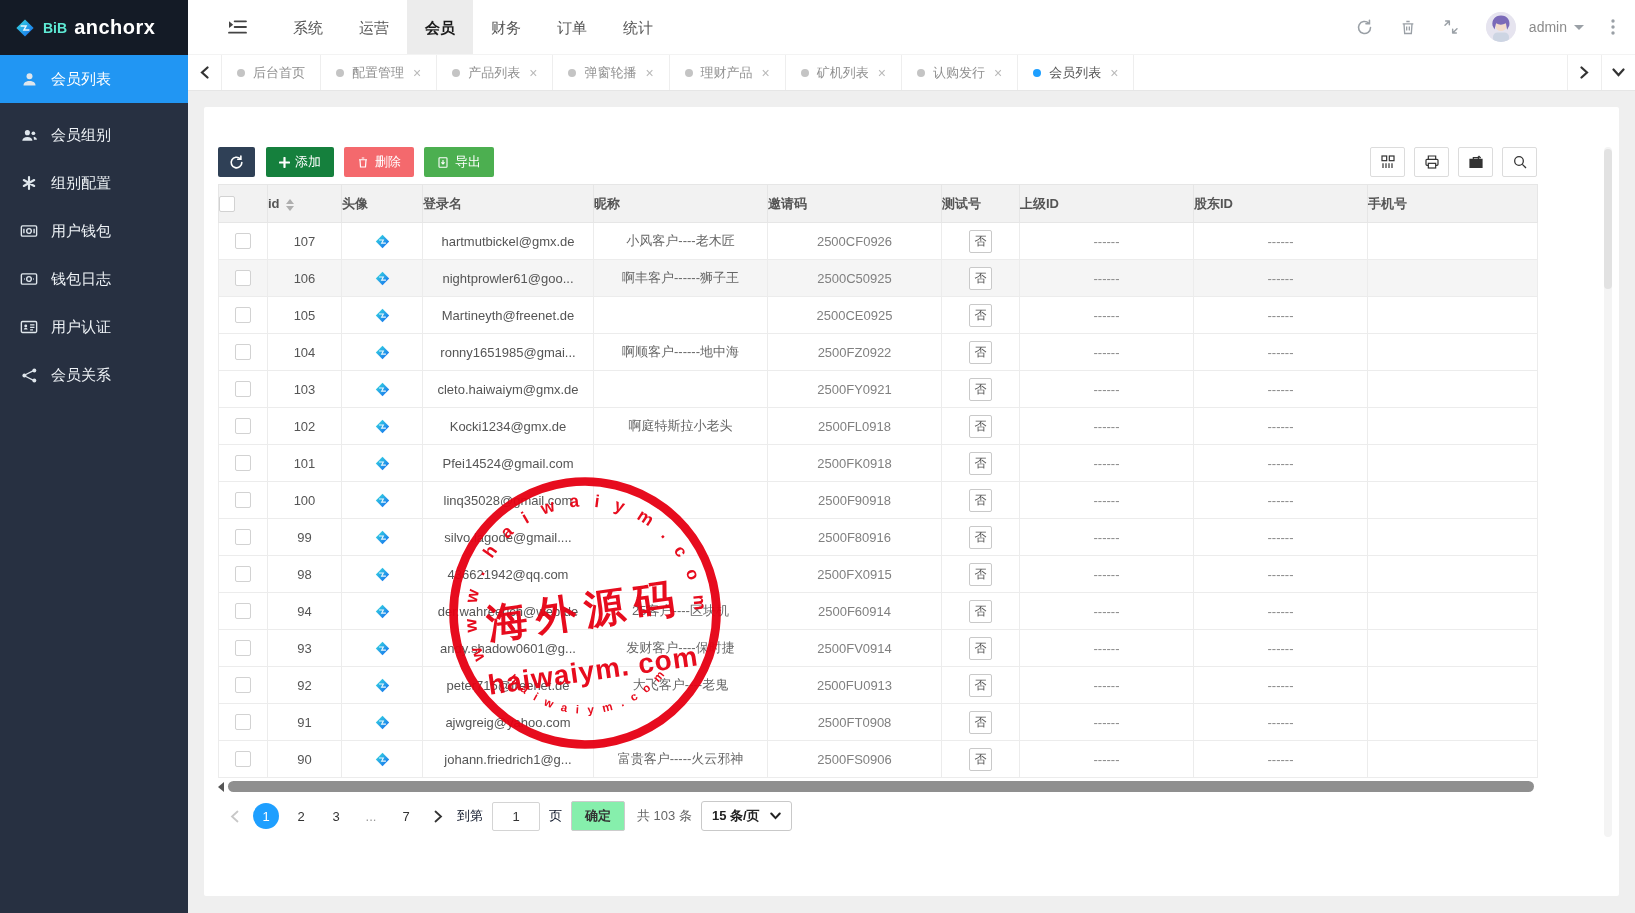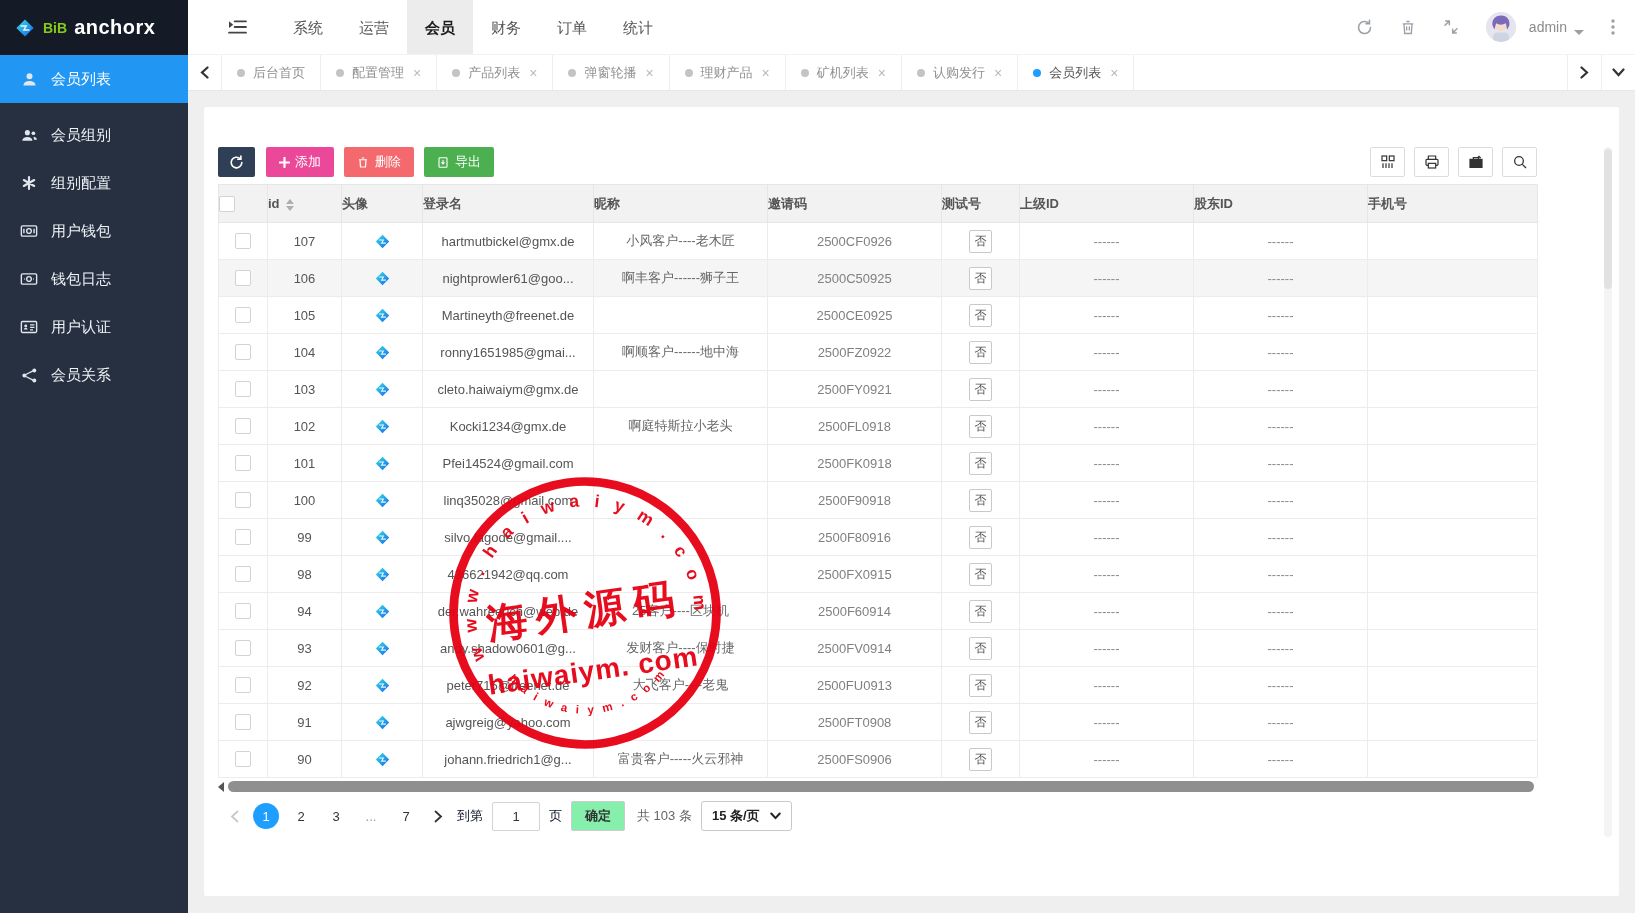--- a/index.html
+++ b/index.html
@@ -3,38 +3,38 @@
 <meta charset="utf-8">
 <style>
   *{box-sizing:border-box;margin:0;padding:0}
   html,body{width:1635px;height:913px;overflow:hidden}
   body{font-family:"Liberation Sans","DejaVu Sans",sans-serif;background:#efefef;position:relative;font-size:14px;color:#555}
   svg{display:block}
 
   
   .sidebar{position:absolute;left:0;top:0;bottom:0;width:188px;background:#273041;z-index:5}
   .logo{height:55px;background:#141b26;display:flex;align-items:center;padding-left:14px;gap:7px}
-  .logo-short{color:#84cc16;font-weight:bold;font-size:14px}
+  .logo-short{color:#5eead4;font-weight:bold;font-size:14px}
   .logo-name{color:#fff;font-weight:bold;font-size:20px;letter-spacing:.5px}
   .side-item{height:48px;display:flex;align-items:center;padding-left:20px;gap:13px;color:#eef2f6;font-size:15px;cursor:pointer}
   .side-item .ico{width:18px;height:18px;color:#dfe6ec;display:flex;align-items:center;justify-content:center}
   .side-item.active{background:#2196f3;color:#fff}
   .side-item:nth-child(2){margin-top:8px}
 
   
   .main{position:absolute;left:188px;top:0;right:0;bottom:0}
   .header{height:55px;background:#fff;display:flex;align-items:center;border-bottom:1px solid #f3f3f3}
   .burger{margin-left:40px;cursor:pointer;color:#444}
   .topnav{display:flex;height:100%;margin-left:28px}
   .nav-item{padding:0 18px;line-height:55px;font-size:15px;color:#555;cursor:pointer}
   .nav-item.active{background:#ececec;color:#1a1a1a;font-weight:bold}
   .header-right{margin-left:auto;display:flex;align-items:center;gap:27px;padding-right:20px}
   .hicon{color:#9aa0a6;cursor:pointer}
   .avatar{width:30px;height:30px;border-radius:50%;overflow:hidden;background:#e9e7f0;cursor:pointer}
-  .admin{display:flex;align-items:flex-end;gap:7px;color:#8b8b8b;font-size:14px;cursor:pointer;margin-left:-14px}
+  .admin{display:flex;align-items:center;gap:7px;color:#8b8b8b;font-size:14px;cursor:pointer;margin-left:-14px}
   .caret{width:0;height:0;border-left:5px solid transparent;border-right:5px solid transparent;border-top:5px solid #9aa0a6}
 
   
   .tabbar{height:36px;background:#fff;display:flex;align-items:stretch;border-bottom:1px solid #e6e6e6}
   .tab-nav{width:34px;display:flex;align-items:center;justify-content:center;cursor:pointer}
   .tab-nav.left{border-right:1px solid #eee}
   .tabs{display:flex}
   .tab{display:flex;align-items:center;gap:8px;padding:0 15px;border-right:1px solid #eee;font-size:13px;color:#8f8f8f;cursor:pointer;white-space:nowrap}
   .dot{width:8px;height:8px;border-radius:50%;background:#c4c4c4;flex:0 0 auto}
   .tab.active{color:#555}
@@ -42,21 +42,21 @@
   .tab-close{color:#b9b9b9;font-size:14px;margin-left:1px}
   .tab-right{margin-left:auto;display:flex}
   .tab-right .tab-nav{border-left:1px solid #eee}
 
   
   .content{position:absolute;top:92px;left:0;right:0;bottom:0;background:#efefef}
   .card{position:absolute;left:16px;top:15px;width:1415px;height:789px;background:#fff;border-radius:2px}
   .toolbar{display:flex;align-items:center;padding:40px 82px 7px 14px}
   .btn{height:30px;border:none;border-radius:2px;display:flex;align-items:center;font-size:13px;color:#fff;cursor:pointer;font-family:inherit}
   .btn-refresh{width:37px;background:#2F4056;justify-content:center}
-  .btn-add{background:#ec4899;padding:0 13px;gap:5px;margin-left:11px}
+  .btn-add{background:#15803d;padding:0 13px;gap:5px;margin-left:11px}
   .btn-del{background:#f4696d;padding:0 13px;gap:6px;margin-left:10px}
   .btn-exp{background:#4caf50;padding:0 13px;gap:6px;margin-left:10px}
   .tool-right{margin-left:auto;display:flex;gap:9px}
   .icon-btn{width:35px;height:30px;border:1px solid #dcdcdc;border-radius:2px;background:#fff;display:flex;align-items:center;justify-content:center;color:#333;cursor:pointer}
 
   
   .table-wrap{margin-left:14px;width:1319px}
   table{border-collapse:collapse;table-layout:fixed;width:1319px;font-size:13px;color:#666}
   th{background:#f2f2f2;height:38px;font-weight:bold;color:#555;border:1px solid #e6e6e6;text-align:left}
   td{height:37px;border:1px solid #ececec;text-align:center;overflow:hidden;white-space:nowrap;background:#fff}

